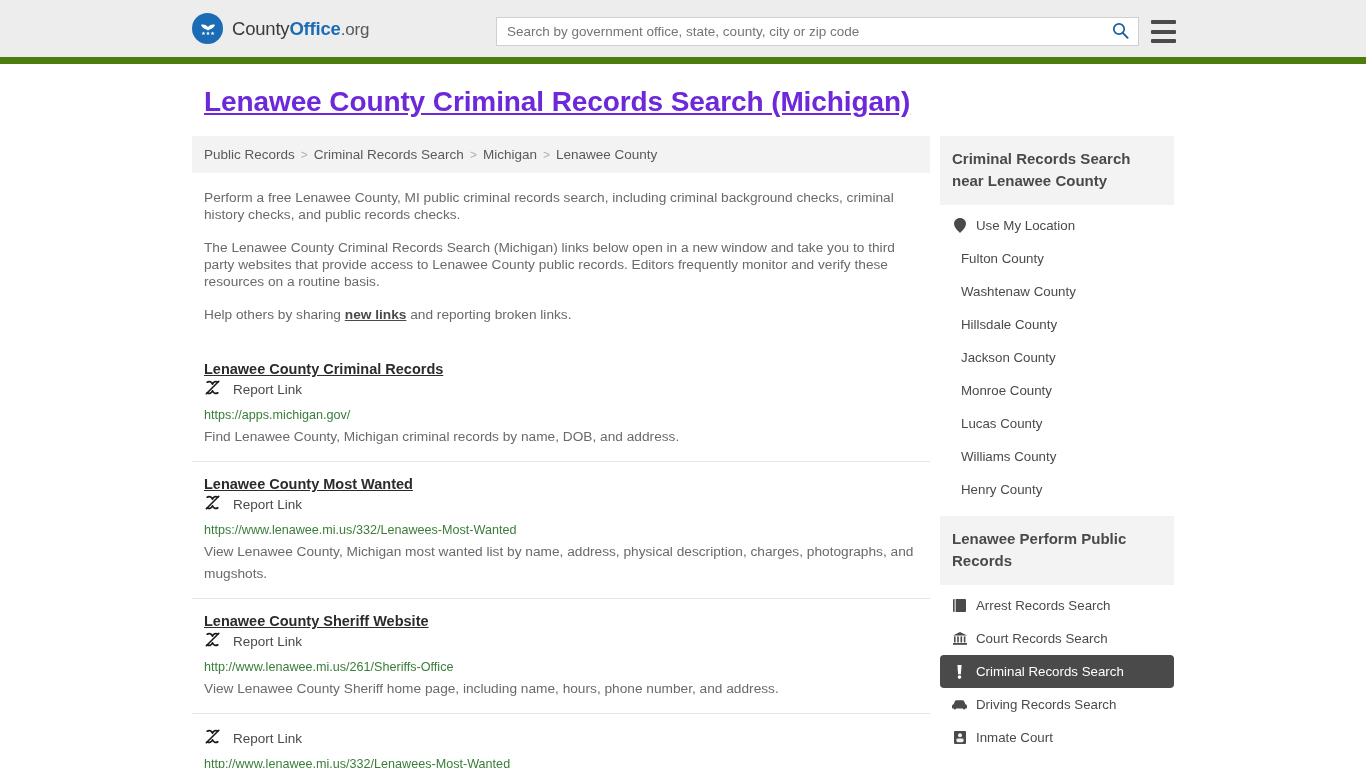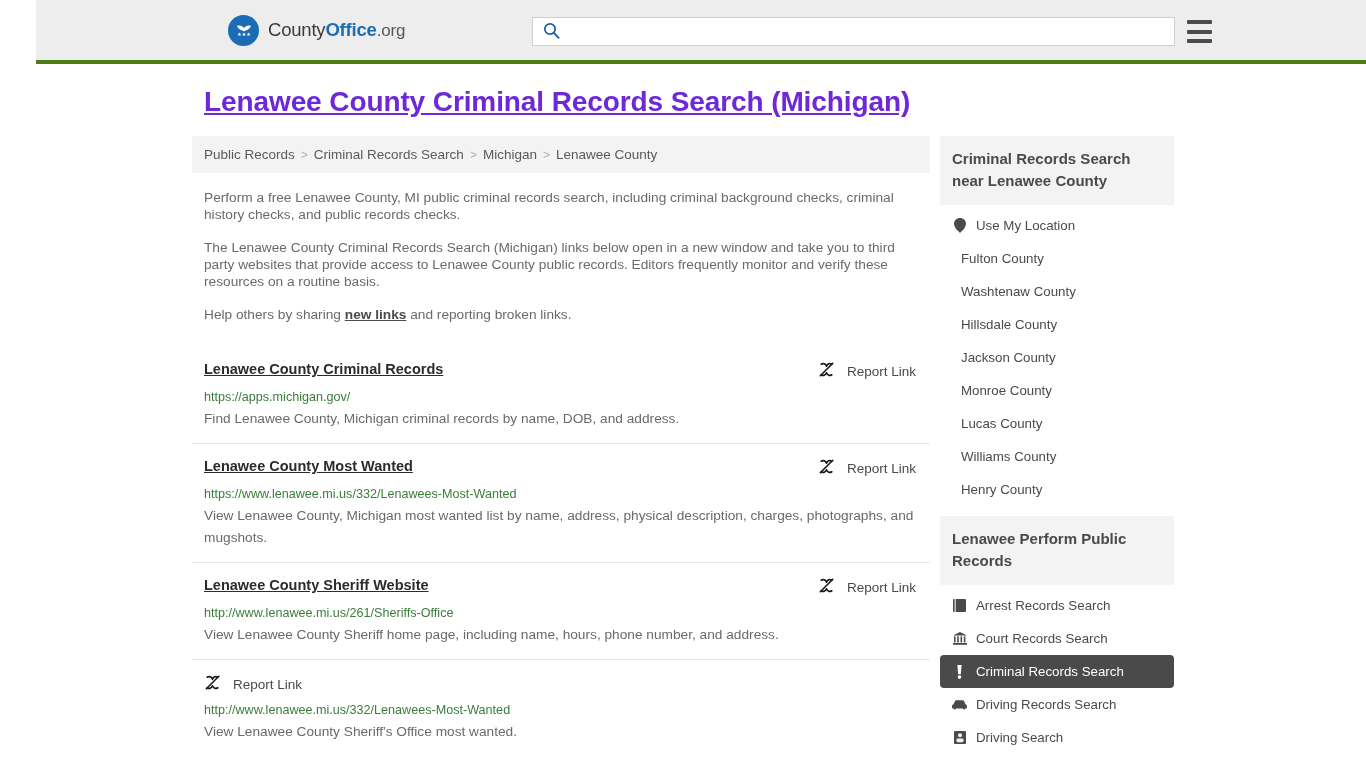--- a/index.html
+++ b/index.html
@@ -9,25 +9,24 @@
     overflow: hidden;
     background: #ffffff;
     font-family: "Liberation Sans", sans-serif;
     -webkit-font-smoothing: antialiased;
   }
 
   
   #site-header {
     height: 64px;
     background: #ededed;
-    border-bottom: 4px solid #4d7c0f;
+    border-bottom: 7px solid #4d7c0f;
     display: flex;
     align-items: center;
     position: relative;
-    margin-left: 36px;
   }
   #brand {
     display: flex;
     align-items: center;
     margin-left: 192px;
     gap: 9px;
   }
   #brand-mark {
     width: 31px; height: 31px;
     border-radius: 50%;
@@ -124,21 +123,21 @@
   }
   .intro-p a { color: #4a4a4a; text-decoration: underline; font-weight: bold; }
 
   
   #link-list { margin-top: 24px; }
   .link-entry {
     padding: 13px 14px 13px 12px;
     border-top: 1px solid #e6e6e6;
   }
   .link-entry:first-child { border-top: 0; }
-  .link-row { display: flex; align-items: flex-start; justify-content: space-between; }
+  .link-row { display: flex; align-items: flex-start; justify-content: space-between; flex-direction: column; }
   .link-title {
     font-size: 14.5px;
     font-weight: bold;
     color: #2b2b2b;
     text-decoration: underline;
     cursor: pointer;
     line-height: 18px;
   }
   .report-link {
     display: flex; align-items: center; gap: 12px;
@@ -204,20 +203,21 @@
           <polygon points="6.4,13.4 7,14.7 8.4,14.7 7.3,15.6 7.7,17 6.4,16.2 5.1,17 5.5,15.6 4.4,14.7 5.8,14.7"></polygon>
           <polygon points="11,13.4 11.6,14.7 13,14.7 11.9,15.6 12.3,17 11,16.2 9.7,17 10.1,15.6 9,14.7 10.4,14.7"></polygon>
           <polygon points="15.6,13.4 16.2,14.7 17.6,14.7 16.5,15.6 16.9,17 15.6,16.2 14.3,17 14.7,15.6 13.6,14.7 15,14.7"></polygon>
         </g>
       </svg>
     </span>
     <span id="brand-text"><span>County</span><span class="b">Office</span><span class="d">.org</span></span>
   </div>
 
   <div id="search-wrap">
+    <input id="search-input" type="text" value="" placeholder="Search by government office, state, county, city or zip code" style="">
     <button id="search-btn">
       <span>
         <svg width="17" height="17" viewBox="0 0 17 17">
           <circle cx="7" cy="7" r="5.2" fill="none" stroke="#1b5e9e" stroke-width="1.7"></circle>
           <line x1="10.8" y1="10.8" x2="15.6" y2="15.8" stroke="#1b5e9e" stroke-width="1.9" stroke-linecap="round"></line>
         </svg>
       </span>
     </button>
   </div>
 
@@ -407,20 +407,20 @@
               <span class="label">Driving Records Search</span>
             </div>
             <div class="side-item">
               <span class="side-ico">
                 <svg width="12" height="13" viewBox="0 0 12 13">
                   <rect x="0" y="0" width="12" height="13" rx="1" fill="#4a4a4a"></rect>
                   <rect x="4" y="2.2" width="4" height="4" rx="2" fill="#f2f2f2"></rect>
                   <rect x="2.4" y="7.6" width="7.2" height="3.6" rx="1.4" fill="#f2f2f2"></rect>
                 </svg>
               </span>
-              <span class="label">Driving Search</span>
+              <span class="label">Inmate Court</span>
             </div>
           </div>
       </div>
 
     </div>
   </div>
 </div>
 
 </body></html>

